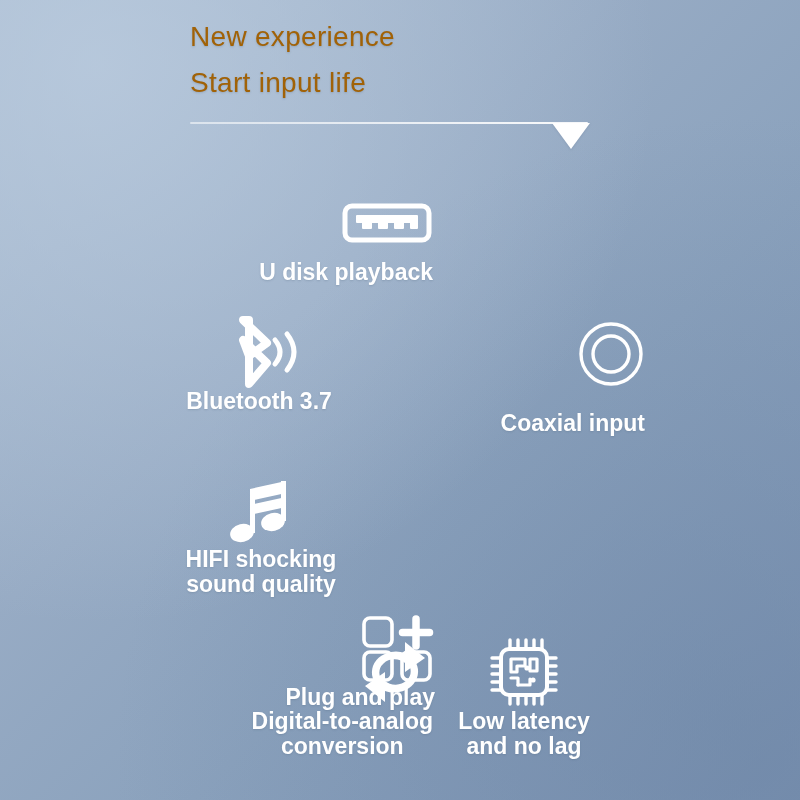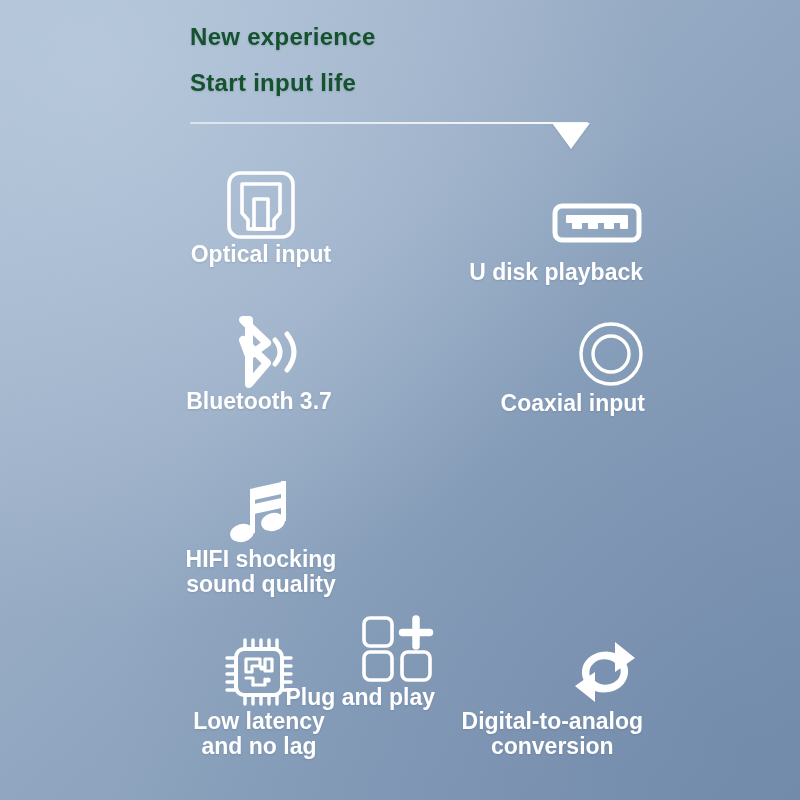--- a/index.html
+++ b/index.html
@@ -12,21 +12,21 @@
       linear-gradient(135deg, #a9bbd0 0%, #97abc4 38%, #8ba2bd 62%, #7b93b3 100%);
     overflow:hidden;
   }
   #banner { position:relative; width:800px; height:800px; }
 
   
   .headings {
     position:absolute; left:190px; top:14px; width:520px;
   }
   .headings h1 {
-    font-size:24px; font-weight:bold; color:#14532d;
+    font-size:28px; font-weight:normal; color:#a16207;
     line-height:46px; letter-spacing:0.3px;
     text-shadow:0 1px 2px rgba(70,90,115,0.25);
     white-space:nowrap;
   }
   .rule-wrap {
     position:absolute; left:190px; top:122px; width:400px; height:36px;
   }
   .rule {
     position:absolute; left:0; top:0; width:398px; height:2px;
     background:linear-gradient(to right, rgba(255,255,255,0.55), rgba(255,255,255,0.95));
@@ -63,21 +63,21 @@
   .lbl {
     color:#ffffff; font-weight:bold; font-size:23px; line-height:25px;
     text-align:center; white-space:pre-line;
     text-shadow:0 1px 2px rgba(70,90,115,0.22);
   }
 
   
   .r1 .cell.left  { padding-top:8px;  transform:translateX(6px); }
   .r1 .cell.right { padding-top:26px; transform:translateX(18px); }
   .r2 .cell.left  { padding-top:10px; transform:translateX(4px); }
-  .r2 .cell.right { padding-top:12px; transform:translateX(20px); }
+  .r2 .cell.right { padding-top:12px; transform:translateX(20px);gap:20px; }
   .r3 .cell.left  { padding-top:8px;  transform:translateX(6px); }
   .r3 .cell.right { padding-top:14px; transform:translateX(20px); }
   .r4 .cell.left  { padding-top:10px; transform:translateX(4px); }
   .r4 .cell.right { padding-top:10px; transform:translateX(18px); }
 
   svg { display:block; overflow:visible; }
 </style>
 </head>
 <body>
 
@@ -90,30 +90,20 @@
 
   <div class="rule-wrap">
     <div class="rule"></div>
     <div class="rule-arrow"></div>
   </div>
 
   <div class="grid">
 
     <div class="frow r1">
 
-      <div class="cell left">
-        <div class="ico">
-          <svg width="76" height="76" viewBox="0 0 76 76" fill="none" stroke="#ffffff" stroke-width="3.6" stroke-linejoin="round" stroke-linecap="round">
-            <rect x="6" y="6" width="64" height="64" rx="11"></rect>
-            <path d="M19 17 H57 V46 L51 53 V62 H25 V53 L19 46 Z"></path>
-            <path d="M31 32 H45 V62 H31 Z"></path>
-          </svg>
-        </div>
-        <div class="lbl">Optical input</div>
-      </div>
 
       <div class="cell right">
         <div class="ico">
           <svg width="92" height="52" viewBox="0 0 92 52" fill="none" stroke="#ffffff" stroke-width="5" stroke-linejoin="round" stroke-linecap="round">
             <rect x="4" y="9" width="84" height="34" rx="7"></rect>
             <path d="M16 19 H76 V31 H70 V25 H62 V31 H54 V25 H46 V31 H38 V25 H30 V31 H22 V25 H16 Z" fill="#ffffff" stroke="#ffffff" stroke-width="2"></path>
           </svg>
         </div>
         <div class="lbl">U disk playback</div>
       </div>
@@ -167,20 +157,33 @@
             <rect x="3" y="37" width="28" height="28" rx="6"></rect>
             <rect x="41" y="37" width="28" height="28" rx="6"></rect>
             <path d="M55 4 V31 M41.5 17.5 H68.5" stroke-width="7.5"></path>
           </svg>
         </div>
         <div class="lbl">Plug and play</div>
       </div>
     </div>
 
     <div class="frow r4">
+
+      <div class="cell right">
+        <div class="ico">
+          <svg width="76" height="70" viewBox="0 0 76 70">
+            <path d="M17 44 A24 21 0 0 1 48 16 L48 5 L68 21 L48 35 L48 26
+                     A15 13 0 0 0 27 45 Z" fill="#ffffff"></path>
+            <path d="M59 26 A24 21 0 0 1 28 54 L28 65 L8 49 L28 35 L28 44
+                     A15 13 0 0 0 49 25 Z" fill="#ffffff"></path>
+          </svg>
+        </div>
+        <div class="lbl">Digital-to-analog
+conversion</div>
+      </div>
 
       <div class="cell left">
         <div class="ico">
           <svg width="74" height="74" viewBox="0 0 74 74" fill="none" stroke="#ffffff" stroke-linecap="round" stroke-linejoin="round">
             <rect x="14" y="14" width="46" height="46" rx="8" stroke-width="4"></rect>
             <g stroke-width="3.4">
               <path d="M23 14 V5 M31 14 V5 M39 14 V5 M47 14 V5 M55 14 V5"></path>
               <path d="M23 60 V69 M31 60 V69 M39 60 V69 M47 60 V69 M55 60 V69"></path>
               <path d="M14 23 H5 M14 31 H5 M14 39 H5 M14 47 H5 M14 55 H5"></path>
               <path d="M60 23 H69 M60 31 H69 M60 39 H69 M60 47 H69 M60 55 H69"></path>
@@ -189,29 +192,16 @@
             <path d="M43 24 H50 V36 H43 Z" stroke-width="3.2"></path>
             <path d="M24 43 H31 V50 H43 V44" stroke-width="3.2"></path>
             <path d="M31 50 V50" stroke-width="3.2"></path>
             <circle cx="40" cy="33" r="2.6" fill="#ffffff" stroke="none"></circle>
             <circle cx="46" cy="45" r="2.6" fill="#ffffff" stroke="none"></circle>
           </svg>
         </div>
         <div class="lbl">Low latency
 and no lag</div>
       </div>
-
-      <div class="cell right">
-        <div class="ico">
-          <svg width="76" height="70" viewBox="0 0 76 70">
-            <path d="M17 44 A24 21 0 0 1 48 16 L48 5 L68 21 L48 35 L48 26
-                     A15 13 0 0 0 27 45 Z" fill="#ffffff"></path>
-            <path d="M59 26 A24 21 0 0 1 28 54 L28 65 L8 49 L28 35 L28 44
-                     A15 13 0 0 0 49 25 Z" fill="#ffffff"></path>
-          </svg>
-        </div>
-        <div class="lbl">Digital-to-analog
-conversion</div>
-      </div>
     </div>
 
   </div>
 </div>
 
 </body></html>

